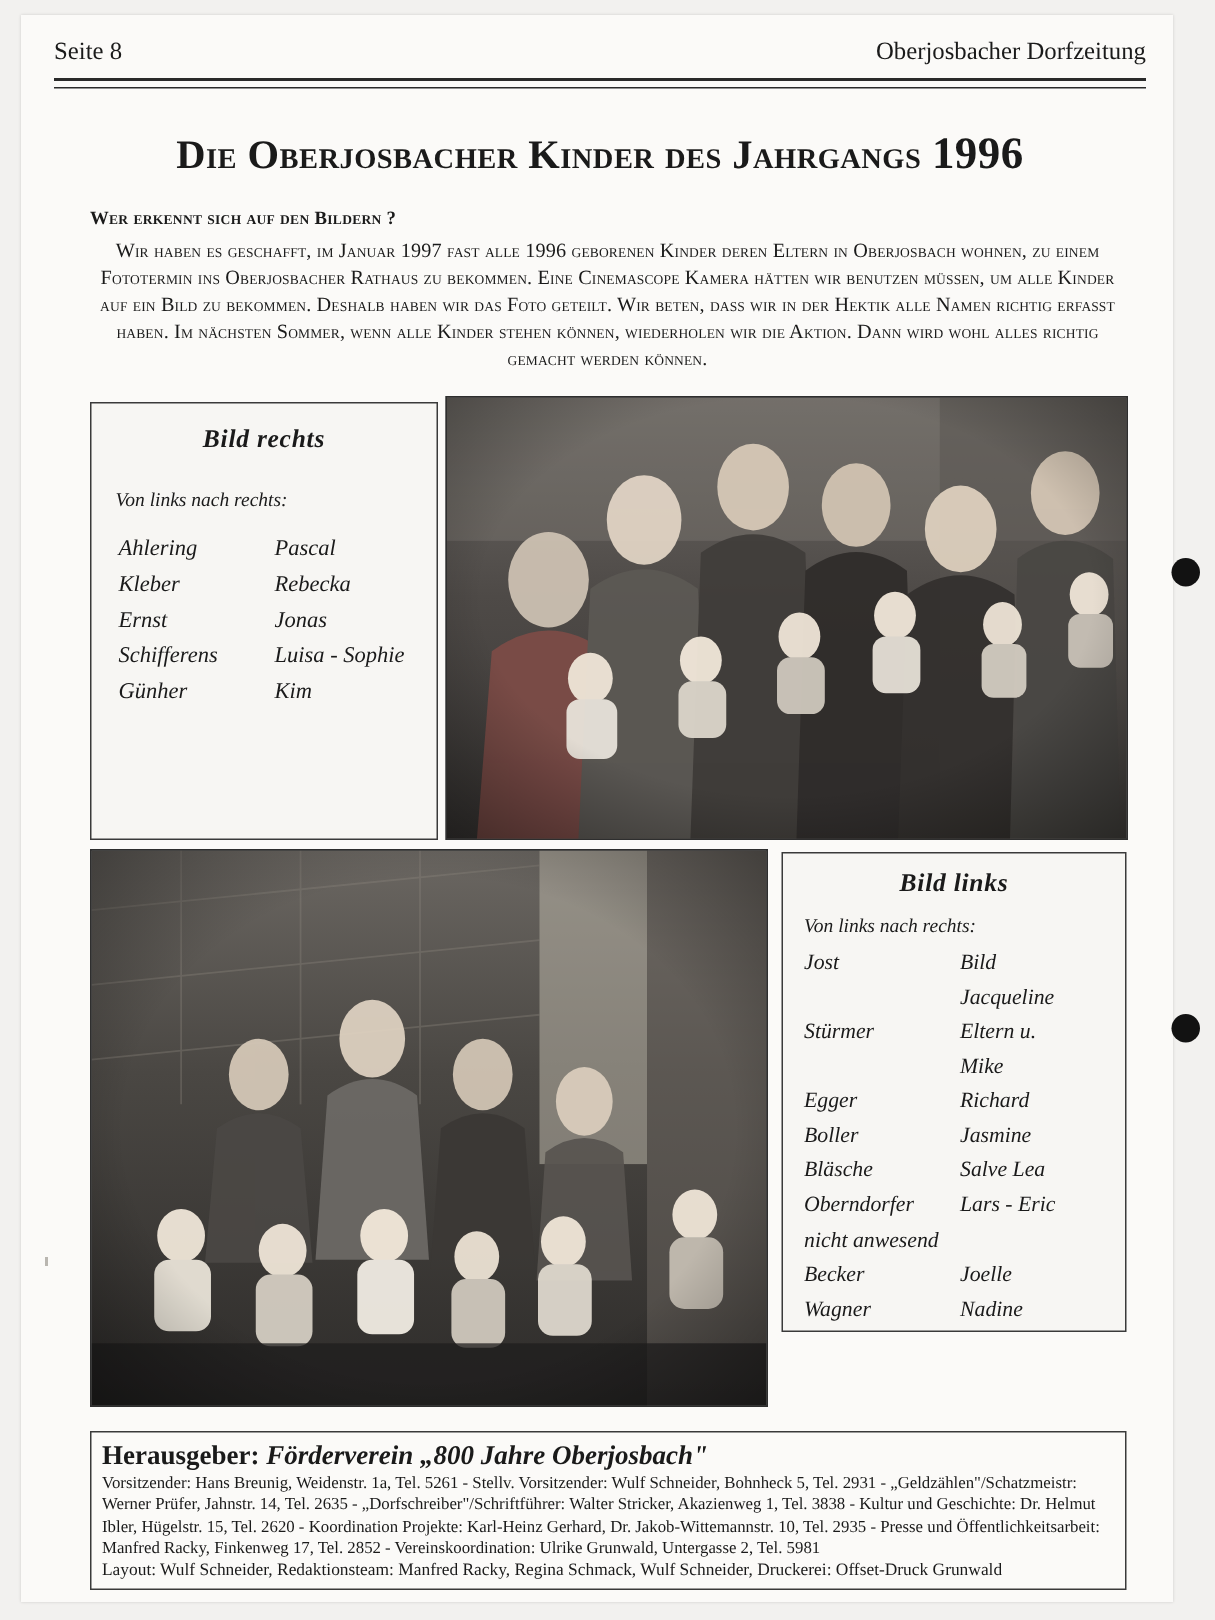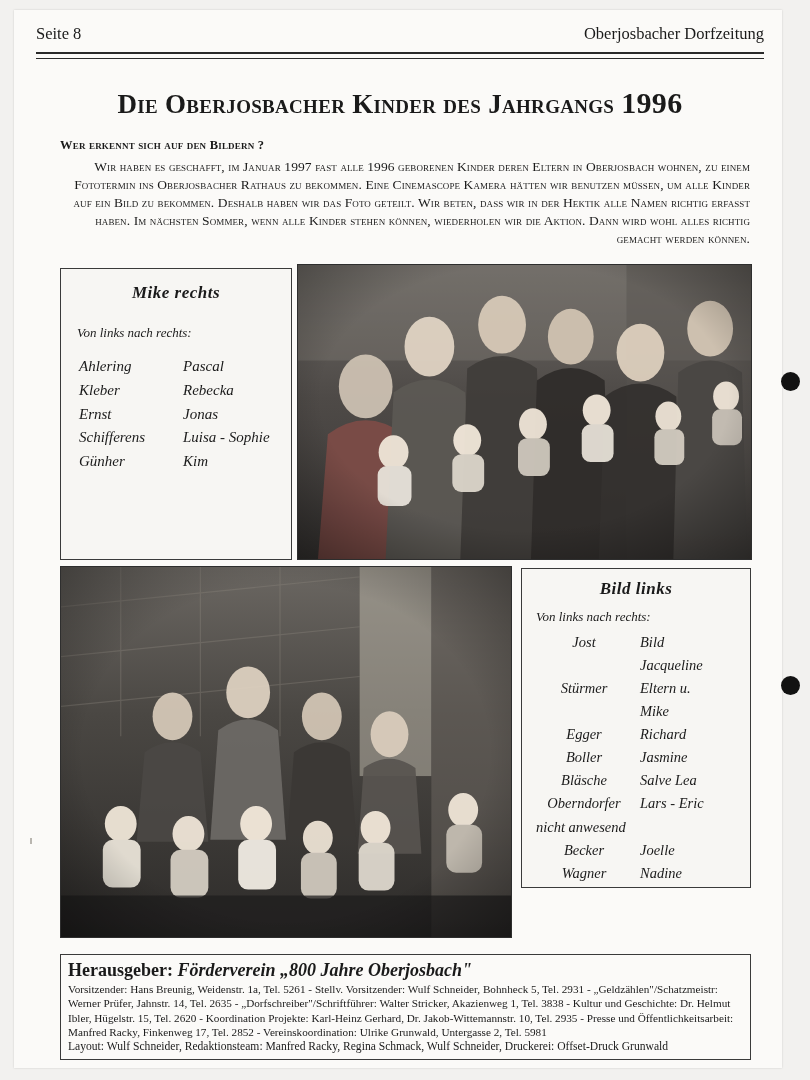--- a/index.html
+++ b/index.html
@@ -92,21 +92,21 @@
     font-size: 12.5px;
     font-variant: small-caps;
     letter-spacing: 0.2px;
     margin-bottom: 5px;
   }
   .intro-body {
     font-size: 13.5px;
     font-variant: small-caps;
     line-height: 1.33;
     letter-spacing: 0.1px;
-    text-align: right;
+    text-align: center;
   }
 
   
   .caption-box {
     position: absolute;
     border: 1px solid #3a3a3a;
     background: #f7f6f3;
     box-sizing: border-box;
   }
   #cap-right {
@@ -141,21 +141,21 @@
     font-size: 15px;
     border-collapse: collapse;
   }
   #cap-left .name-table { margin: 6px 0 0 14px; font-size: 14.5px; }
   .name-table td {
     padding: 1px 0;
     vertical-align: top;
     line-height: 1.45;
   }
   .name-table td.surname { width: 96px; padding-right: 8px; }
-  #cap-left .name-table td.surname { width: 96px; text-align: center; }
+  #cap-left .name-table td.surname { width: 96px; }
   .note-row td {
     padding-top: 2px;
     font-style: italic;
   }
 
   
   .photo {
     position: absolute;
     border: 1px solid #2e2e2e;
     box-sizing: border-box;
@@ -228,21 +228,21 @@
   <div class="headline">
     <span>Die Oberjosbacher Kinder des Jahrgangs </span><span class="big">1996</span>
   </div>
 
   <div class="intro-wrap">
     <div class="intro-title">Wer erkennt sich auf den Bildern ?</div>
     <div class="intro-body">Wir haben es geschafft, im Januar 1997 fast alle 1996 geborenen Kinder deren Eltern in Oberjosbach wohnen, zu einem Fototermin ins Oberjosbacher Rathaus zu bekommen. Eine Cinemascope Kamera hätten wir benutzen müssen, um alle Kinder auf ein Bild zu bekommen. Deshalb haben wir das Foto geteilt. Wir beten, daß wir in der Hektik alle Namen richtig erfaßt haben. Im nächsten Sommer, wenn alle Kinder stehen können, wiederholen wir die Aktion. Dann wird wohl alles richtig gemacht werden können.</div>
   </div>
 
   <div class="caption-box" id="cap-right">
-    <div class="cap-title">Mike rechts</div>
+    <div class="cap-title">Bild rechts</div>
     <div class="cap-sub">Von links nach rechts:</div>
     <table class="name-table">
       <tbody>
           <tr>
         <td class="surname">Ahlering</td>
         <td>Pascal</td>
       </tr>
       <tr>
         <td class="surname">Kleber</td>
         <td>Rebecka</td>

